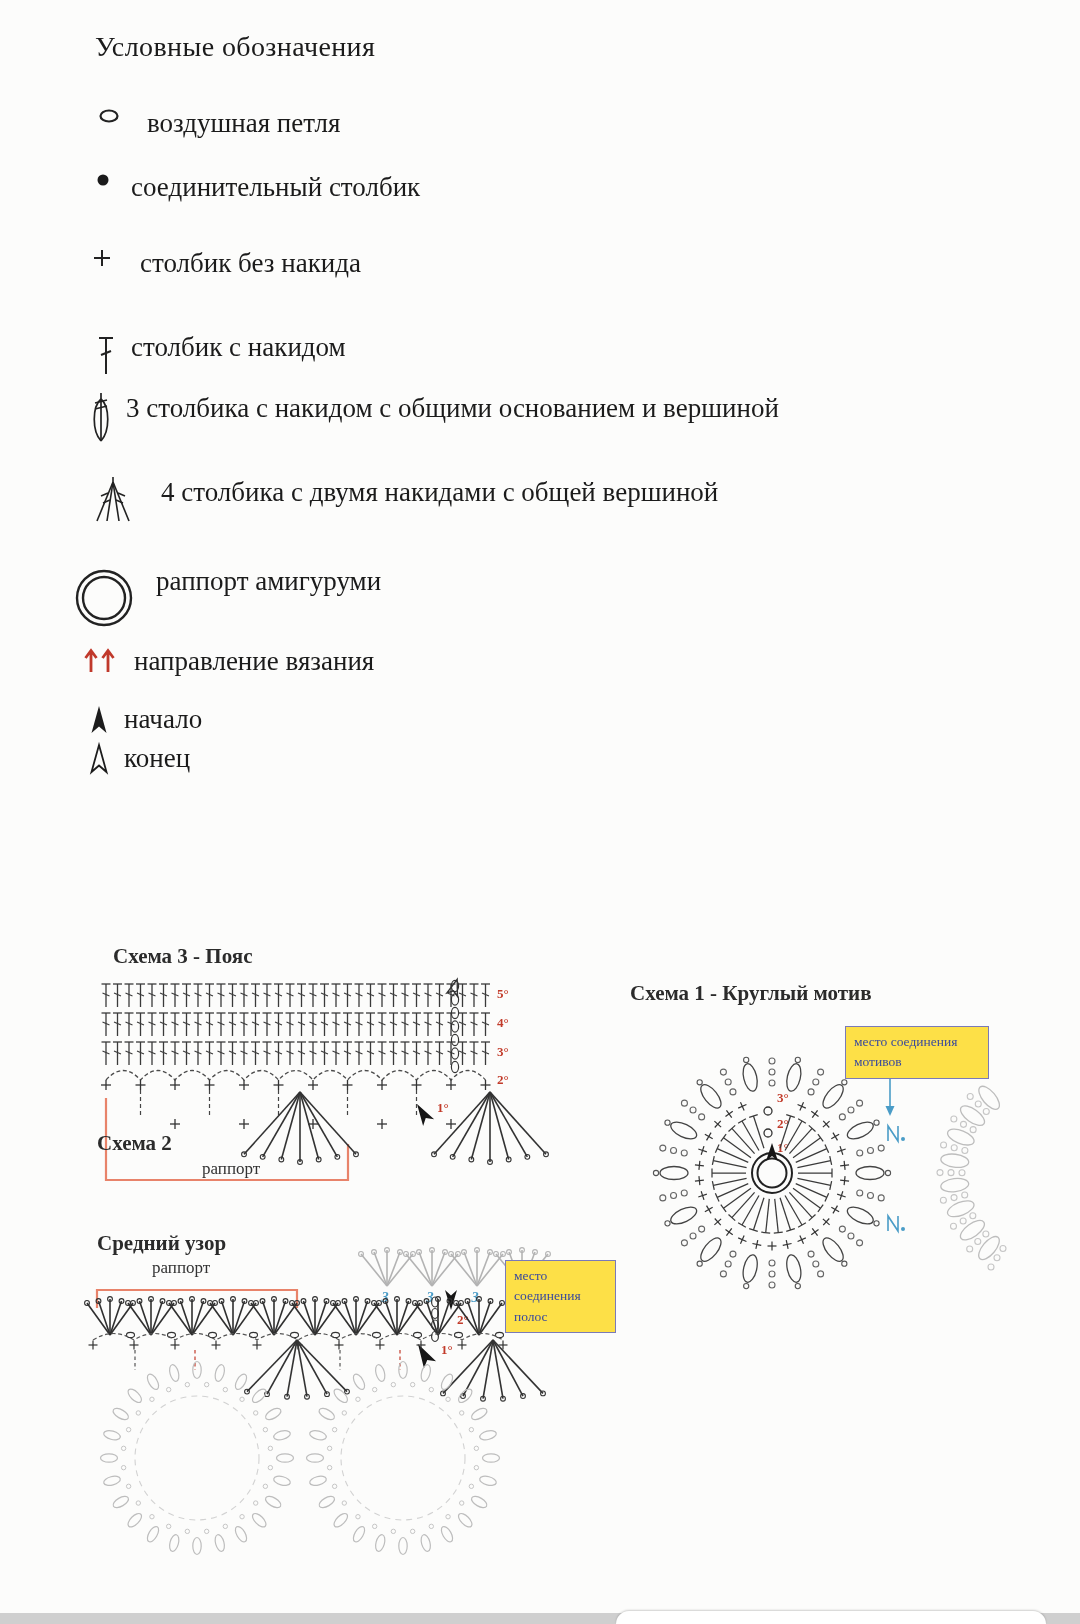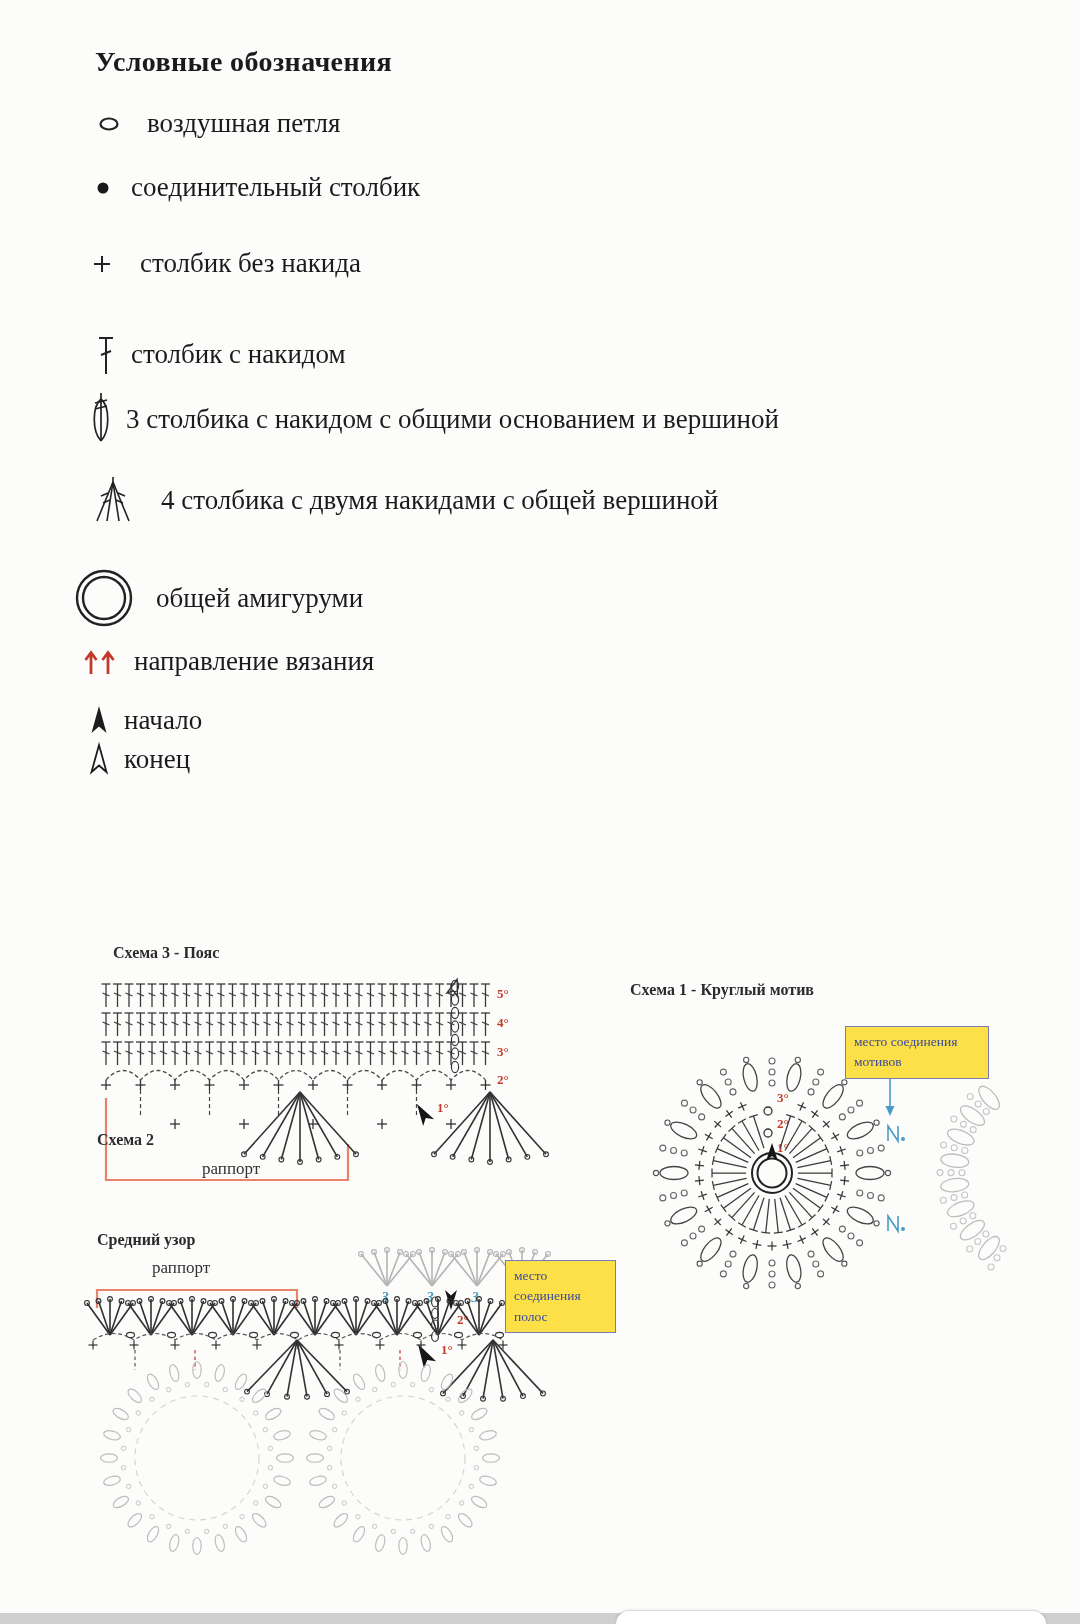--- a/index.html
+++ b/index.html
@@ -1,23 +1,23 @@
 <!DOCTYPE html>
 <html><head>
 <meta charset="utf-8">
 <style>
   *{margin:0;padding:0;box-sizing:border-box}
   html,body{background:#e9e9e9}
   body{font-family:"Liberation Serif",serif}
   .page{position:relative;width:1080px;height:1624px;background:#fcfcfb;margin:0 auto;overflow:hidden}
   .abs{position:absolute}
-  .title{position:absolute;left:95px;top:46px;font-size:28px;color:#1b1b1b;letter-spacing:.4px;font-weight:700}
-  .lrow{position:absolute;display:flex;align-items:center;color:#1b1b1b;font-size:27px;white-space:nowrap}
+  .title{position:absolute;left:95px;top:31px;font-size:28px;color:#1b1b1b;letter-spacing:.4px;font-weight:400}
+  .lrow{position:absolute;display:flex;align-items:flex-start;color:#1b1b1b;font-size:27px;white-space:nowrap}
   .lrow .ic{display:flex;align-items:center;justify-content:center;flex:none}
-  .scheme-title{position:absolute;font-size:16px;font-weight:700;color:#2b2b2b;white-space:nowrap}
+  .scheme-title{position:absolute;font-size:21px;font-weight:700;color:#2b2b2b;white-space:nowrap}
   .rapport-html{position:absolute;font-size:17px;color:#333}
   .join-box{position:absolute;border:1.5px solid #7a7ab8;padding:5px 8px;font-size:13.5px;line-height:1.5;color:#3a4a9c;background:#fde047}
   svg{overflow:visible}
   svg text.rednum{font-family:"Liberation Serif",serif;font-size:13px;font-weight:700;fill:#c23b2a}
   svg text.rapport{font-family:"Liberation Serif",serif;font-size:17px;fill:#333}
   svg text.bluemark{font-family:"Liberation Serif",serif;font-size:14px;font-weight:700;font-style:italic;fill:#4a9cc7;text-anchor:middle}
   .bottom-strip{position:absolute;left:0;right:0;bottom:0;height:11px;background:#cfcfcf}
   .bottom-card{position:absolute;right:34px;bottom:0;width:430px;height:13px;background:#fff;border-radius:14px 14px 0 0;box-shadow:0 -1px 2px rgba(0,0,0,.18)}
 </style>
 </head>
@@ -104,21 +104,21 @@
 
   <div class="lrow" style="left:72px;top:566px;gap:20px">
     <span class="ic">
       <svg width="64" height="64" viewBox="0 0 64 64">
           <g stroke="#222" stroke-width="2.4" fill="none">
         <circle cx="32" cy="32" r="27"></circle>
             <circle cx="32" cy="32" r="21"></circle>
       </g>
         </svg>
     </span>
-    <span>общей амигуруми</span>
+    <span>раппорт амигуруми</span>
   </div>
 
   <div class="lrow" style="left:82px;top:646px;gap:14px">
     <span class="ic">
       <svg width="38" height="28" viewBox="0 0 38 28">
           <g stroke="#c0392b" stroke-width="2.8" fill="none">
         <path d="M9 26 V6 M3.5 12 L9 4.5 L14.5 12"></path>
         <path d="M26 26 V6 M20.5 12 L26 4.5 L31.5 12"></path>
       </g>
         </svg>

